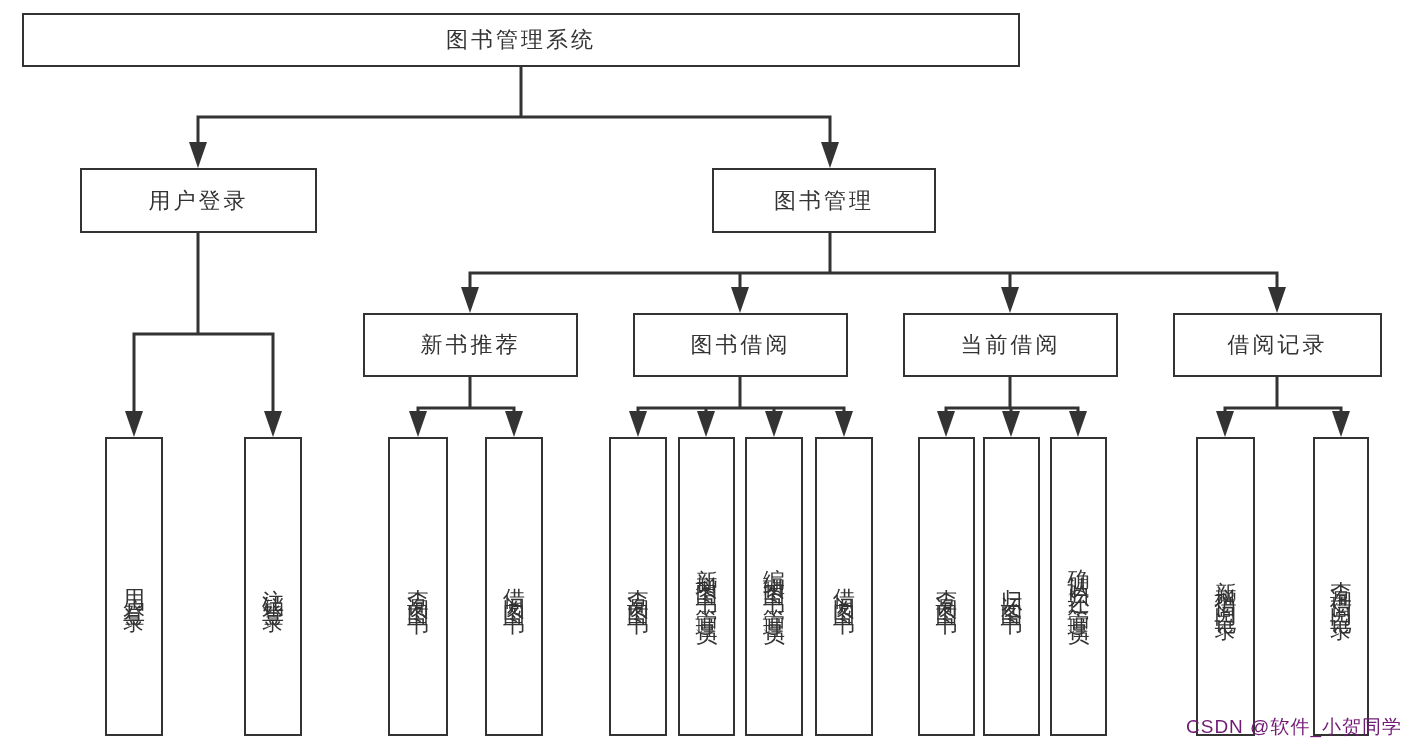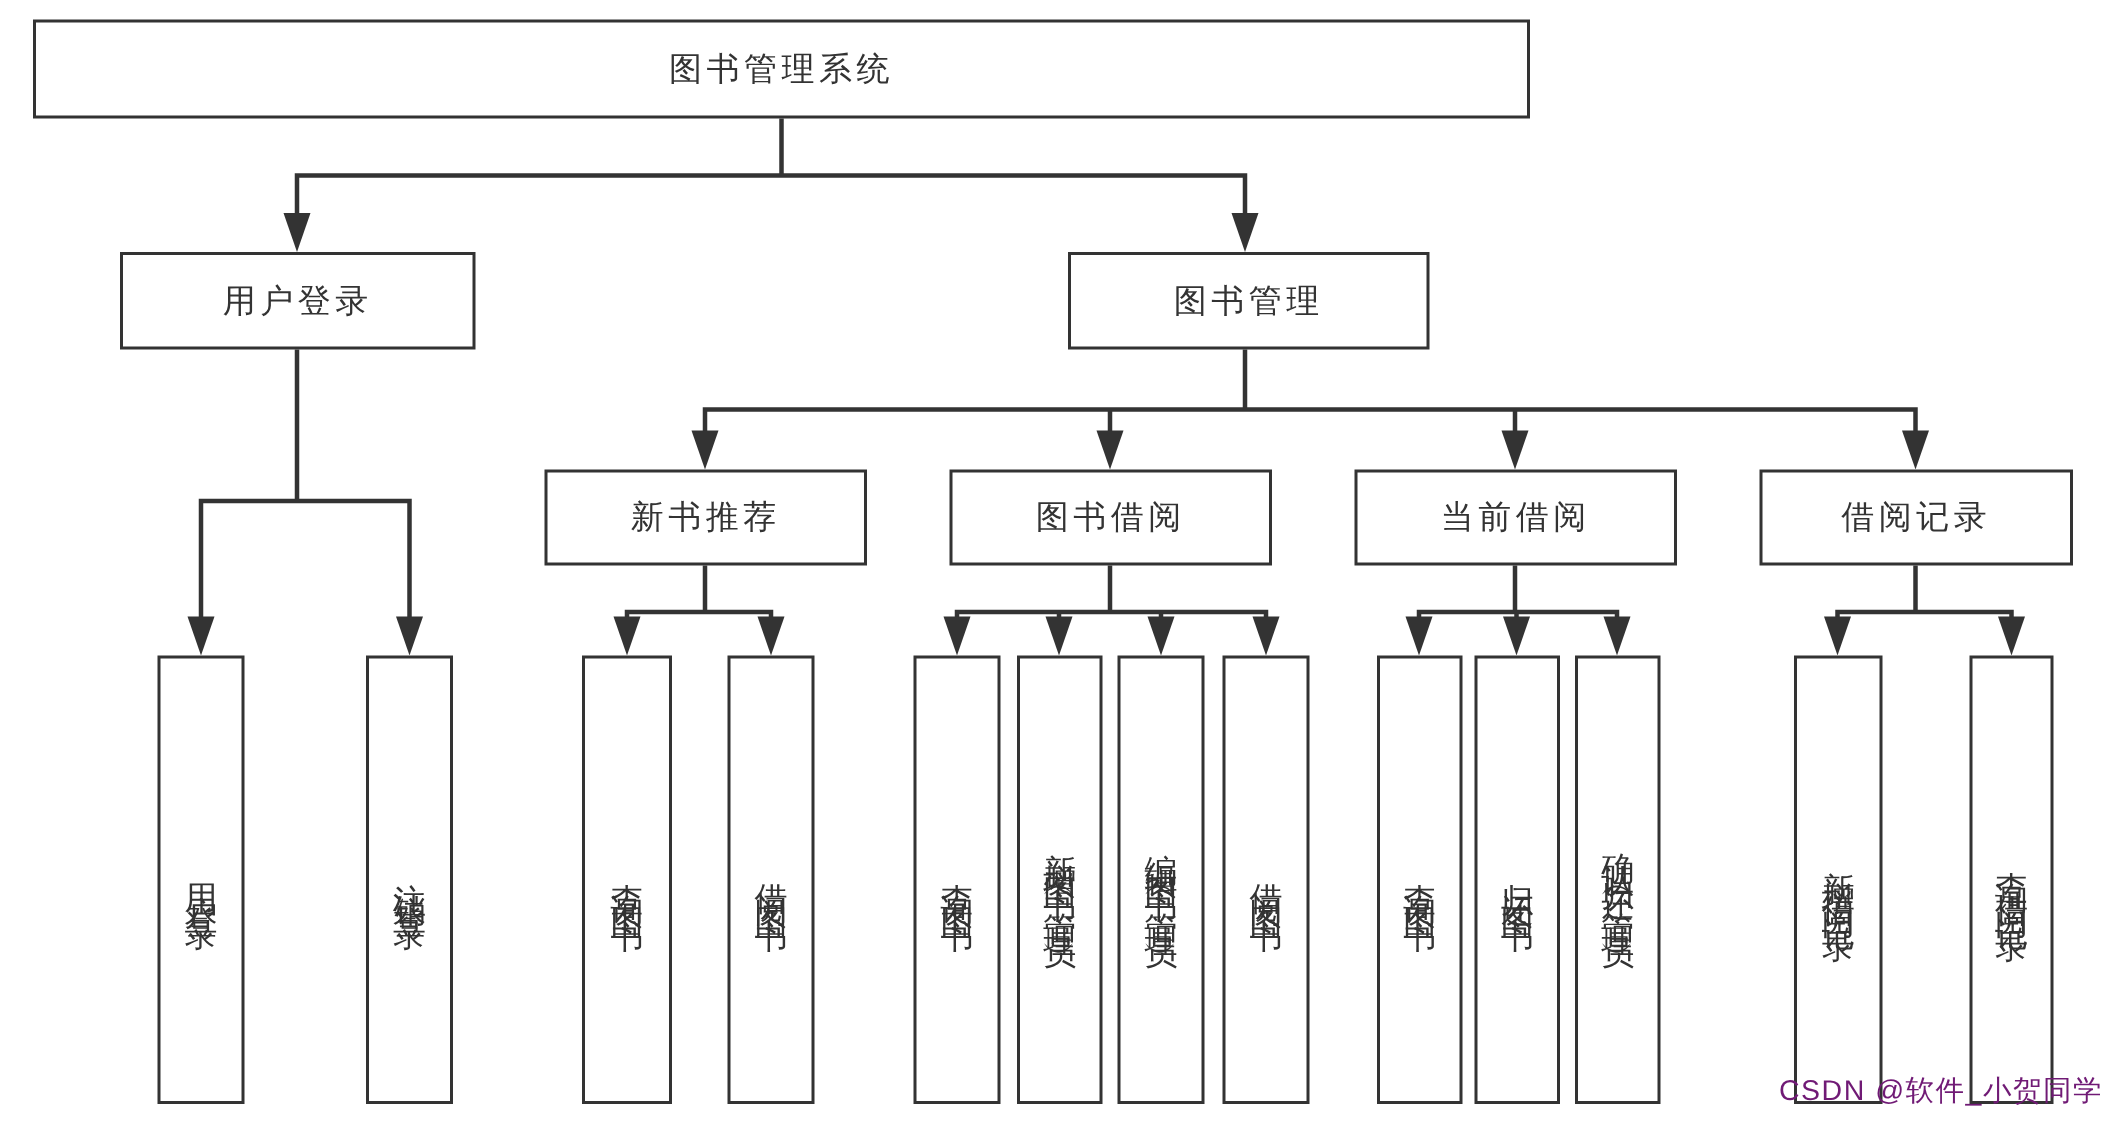--- a/index.html
+++ b/index.html
@@ -32,21 +32,21 @@
     display: flex;
     align-items: center;
     justify-content: center;
     z-index: 2;
   }
   .hbox {
     font-size: 22px;
     letter-spacing: 3px;
     white-space: nowrap;
   }
-  .root  { left: 22px;  top: 13px;  width: 998px; height: 66px; }
+  .root  { left: 22px;  top: 13px;  width: 998px; height: 54px; }
   .lvl2  { top: 168px; height: 65px; }
   .lvl3  { top: 313px; height: 64px; }
   .leaf {
     top: 437px;
     height: 299px;
     font-size: 22px;
     letter-spacing: 8px;
     writing-mode: vertical-rl;
     text-orientation: mixed;
     line-height: 1;
@@ -103,21 +103,21 @@
       <polygon points="1002,411 1020,411 1011,437"></polygon>
       <polygon points="1069,411 1087,411 1078,437"></polygon>
       <polygon points="1216,411 1234,411 1225,437"></polygon>
       <polygon points="1332,411 1350,411 1341,437"></polygon>
     </g>
   </svg>
 
   <div class="box hbox root">图书管理系统</div>
 
   <div class="box hbox lvl2" style="left:80px;width:237px">用户登录</div>
-  <div class="box hbox lvl2" style="left:712px;width:241px">图书管理</div>
+  <div class="box hbox lvl2" style="left:712px;width:224px">图书管理</div>
 
   <div class="box hbox lvl3" style="left:363px;width:215px">新书推荐</div>
   <div class="box hbox lvl3" style="left:903px;width:215px">当前借阅</div>
   <div class="box hbox lvl3" style="left:633px;width:215px">图书借阅</div>
   <div class="box hbox lvl3" style="left:1173px;width:209px">借阅记录</div>
 
   <div class="box leaf" style="left:105px;width:58px">用户登录</div>
   <div class="box leaf" style="left:244px;width:58px">注销登录</div>
   <div class="box leaf" style="left:388px;width:60px">查询图书</div>
   <div class="box leaf" style="left:485px;width:58px">借阅图书</div>

